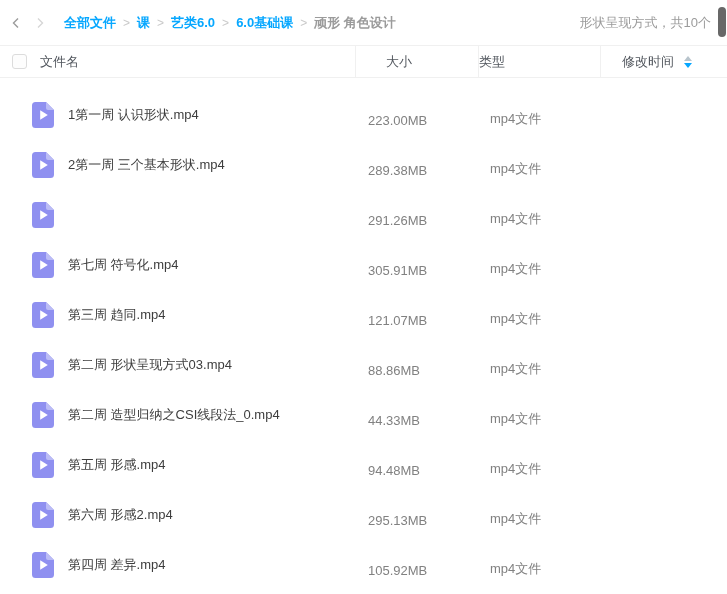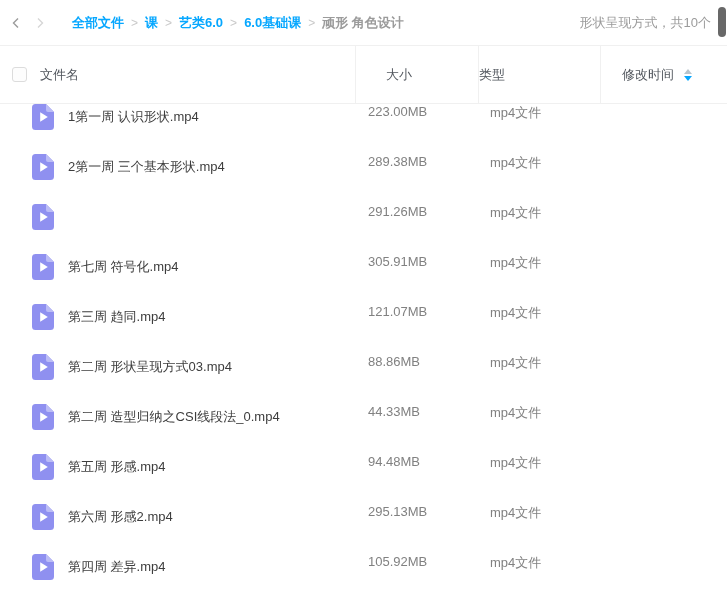--- a/index.html
+++ b/index.html
@@ -5,45 +5,45 @@
   * { margin:0; padding:0; box-sizing:border-box; }
   html,body { width:727px; height:594px; }
   body {
     font-family:"Liberation Sans","DejaVu Sans",sans-serif;
     background:#ffffff; overflow:hidden; position:relative;
   }
 
   
   .topbar { height:45px; display:flex; align-items:center; padding-left:4px; }
   .nav-btn { width:24px; height:24px; display:flex; align-items:center; justify-content:center; cursor:pointer; flex:none; }
-  .breadcrumb { display:flex; align-items:center; margin-left:20px; font-size:13px; font-weight:bold; flex:1; min-width:0; white-space:nowrap; }
+  .breadcrumb { display:flex; align-items:center; margin-left:12px; font-size:13px; font-weight:bold; flex:1; min-width:0; white-space:nowrap; }
   .crumb { color:var(--link-blue,#06a7ff); cursor:pointer; }
   .crumb.current { color:var(--muted,#9b9b9b); cursor:default; }
   .crumb-sep { color:#c9c9c9; margin:0 7px; font-weight:400; font-size:12px; }
   .load-status { font-size:13px; color:var(--muted,#9b9b9b); margin-right:16px; flex:none; }
 
   
   .table-header {
-    height:59px; display:flex; align-items:stretch;
+    height:33px; display:flex; align-items:stretch;
     border-top:1px solid var(--divider,#f0f0f0);
     border-bottom:1px solid var(--divider,#f0f0f0);
     font-size:13px; color:var(--header-text,#51565d);
   }
   .th { display:flex; align-items:center; }
   .th-name { flex:0 0 355px; padding-left:12px; }
   .checkbox { width:15px; height:15px; border:1px solid #dcdcdc; border-radius:3px; background:#fdfdfd; margin-right:13px; cursor:pointer; flex:none; }
   .th-size { flex:0 0 123px; border-left:1px solid var(--divider,#f0f0f0); padding-left:30px; }
   .th-type { flex:0 0 122px; border-left:1px solid var(--divider,#f0f0f0); padding-left:0; }
   .th-modified { flex:1; border-left:1px solid var(--divider,#f0f0f0); padding-left:21px; }
   .sort-icon { display:inline-flex; flex-direction:column; margin-left:10px; cursor:pointer; }
   .caret-up { width:0; height:0; border-left:4px solid transparent; border-right:4px solid transparent; border-bottom:5px solid var(--sort-inactive,#b8c4cc); margin-bottom:2px; }
   .caret-down { width:0; height:0; border-left:4px solid transparent; border-right:4px solid transparent; border-top:5px solid var(--link-blue,#06a7ff); }
 
   
-  .row { height:50px; display:flex; align-items:flex-start; font-size:13px; cursor:pointer; }
+  .row { height:50px; display:flex; align-items:flex-end; font-size:13px; cursor:pointer; }
   .cell-name { flex:0 0 355px; display:flex; align-items:center; padding-left:32px; color:var(--text-primary,#3d3d3d); min-width:0; }
   .cell-name span { overflow:hidden; text-overflow:ellipsis; white-space:nowrap; }
   .file-icon { width:22px; height:26px; margin-right:14px; flex:none; display:flex; }
   .cell-size { flex:0 0 123px; padding-left:13px; color:var(--text-secondary,#818181); }
   .cell-type { flex:0 0 122px; padding-left:12px; color:var(--text-secondary,#818181); }
   .cell-modified { flex:1; padding-left:12px; color:var(--text-secondary,#818181); }
 
   
   .scrollbar-thumb { position:absolute; top:7px; right:1px; width:8px; height:30px; background:var(--scrollbar,#686868); border-radius:4px; cursor:pointer; }
 </style>

